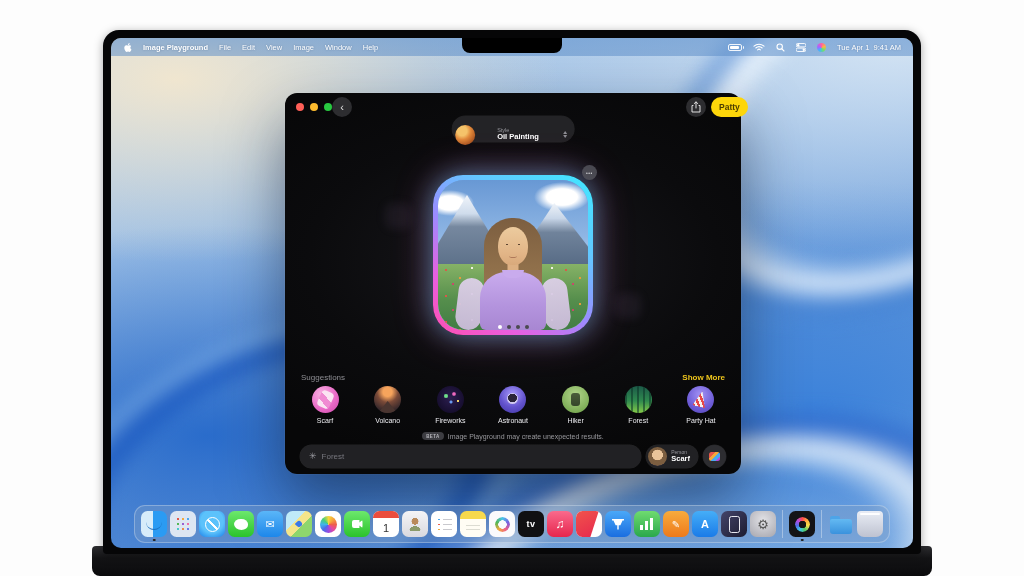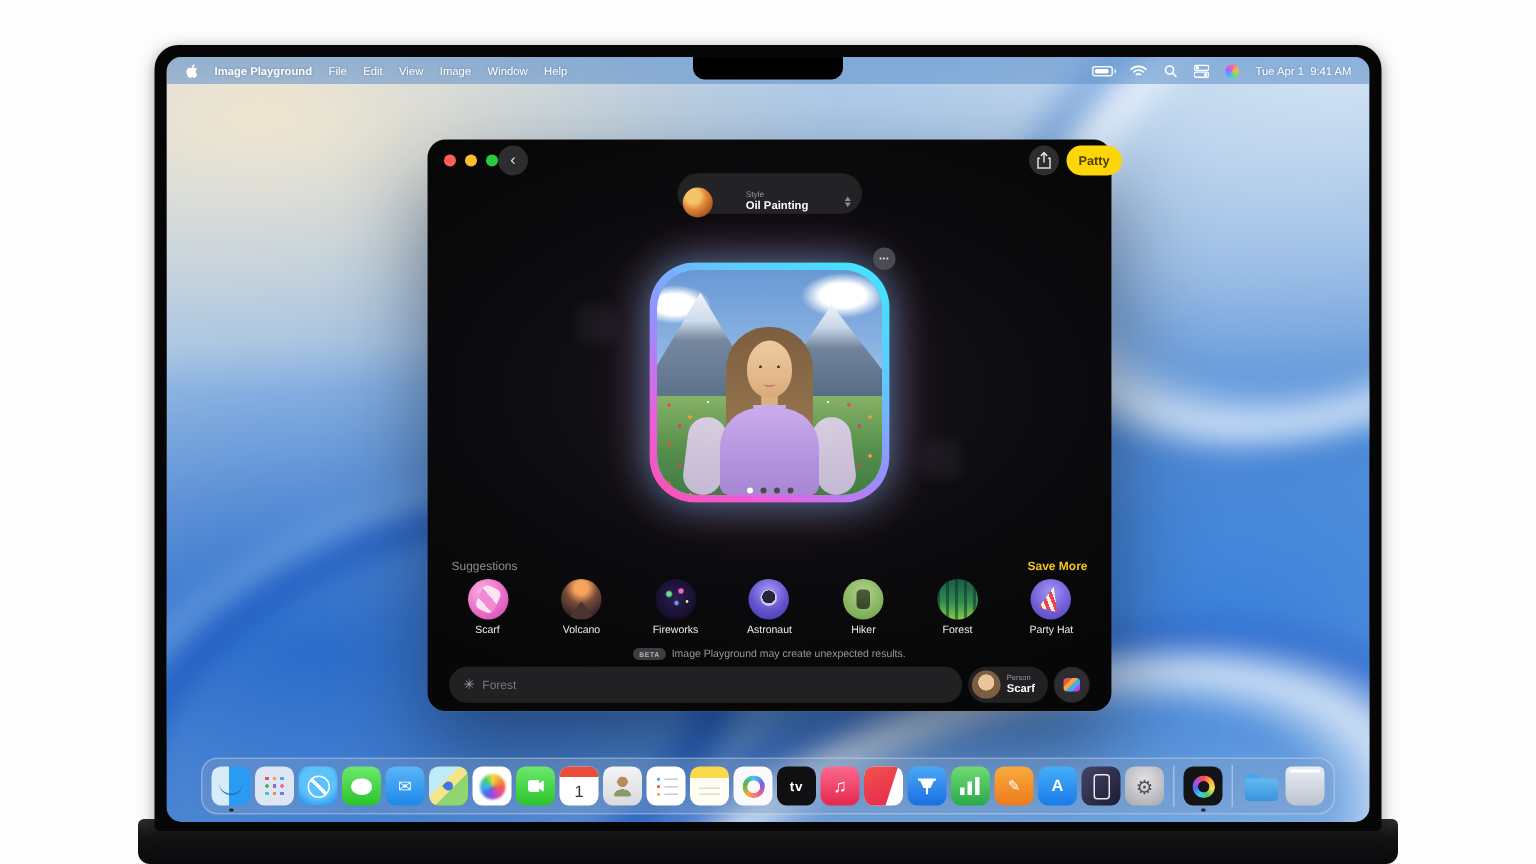--- a/index.html
+++ b/index.html
@@ -396,21 +396,21 @@
 
       <div class="dots" id="dots">
           <span class="dot active"></span>
           <span class="dot"></span>
           <span class="dot"></span>
           <span class="dot"></span>
         </div>
 
       <div class="sugg-header">
         <span class="sugg-title">Suggestions</span>
-        <span class="show-more">Save More</span>
+        <span class="show-more">Show More</span>
       </div>
       <div class="chips" id="chips">
           <div class="chip">
             <span class="chip-circle cc-scarf"></span>
             <span class="chip-label">Scarf</span>
           </div>
           <div class="chip">
             <span class="chip-circle cc-volcano"></span>
             <span class="chip-label">Volcano</span>
           </div>

